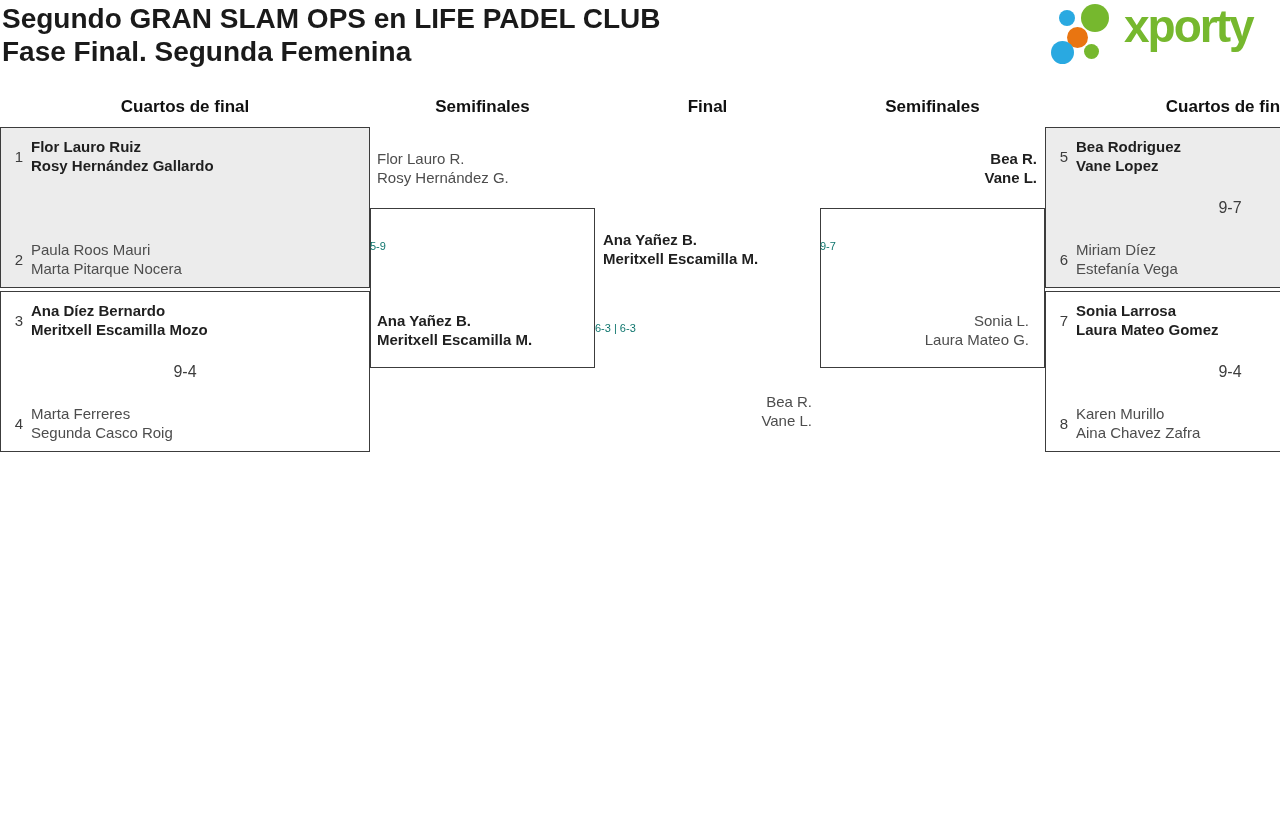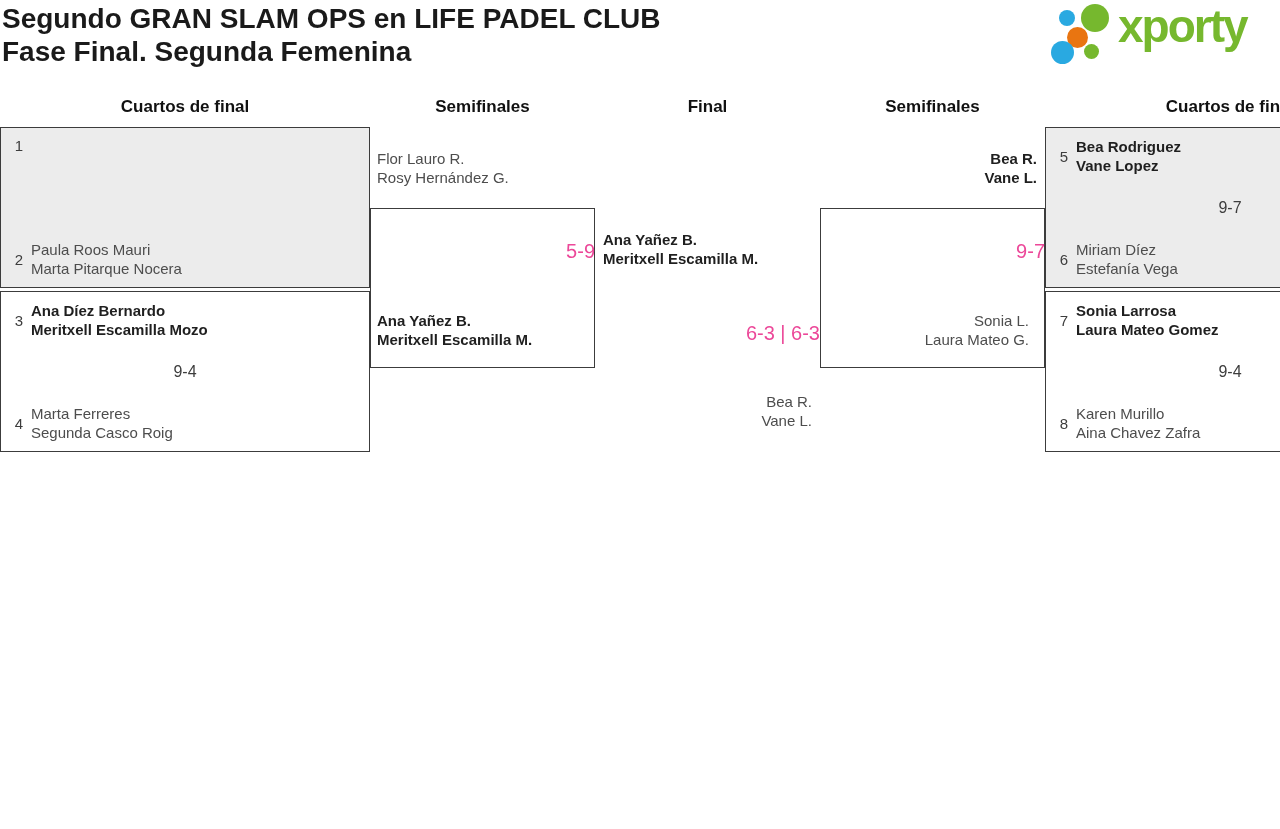--- a/index.html
+++ b/index.html
@@ -27,21 +27,21 @@
 
   
   .logo { left: 1048px; top: 3px; width: 230px; height: 64px; cursor: pointer; }
   .dot { position: absolute; border-radius: 50%; }
   .dot-blue-small  { left: 11px; top: 7px;  width: 16px; height: 16px; background: #29a9e1; }
   .dot-green-big   { left: 33px; top: 1px;  width: 28px; height: 28px; background: #76b82e; }
   .dot-orange      { left: 19px; top: 24px; width: 21px; height: 21px; background: #e97511; }
   .dot-blue-big    { left: 3px;  top: 38px; width: 23px; height: 23px; background: #29a9e1; }
   .dot-green-small { left: 36px; top: 41px; width: 15px; height: 15px; background: #76b82e; }
   .wordmark {
-    position: absolute; left: 70px; top: -4px;
+    position: absolute; left: 76px; top: -4px;
     font-size: 46px; font-weight: 800; letter-spacing: -2px;
     color: #76b82e;
   }
 
   
   .colhead {
     top: 97px;
     font-size: 17px;
     font-weight: 600;
     color: #111111;
@@ -89,21 +89,21 @@
   .sfbox {
     position: absolute;
     width: 225px; height: 160px; top: 208px;
     border: 1px solid #3c3c3c;
     background: transparent;
   }
   #sf-left-box  { left: 370px; }
   #sf-right-box { left: 820px; }
 
   .free-team { position: absolute; }
-  .free-score { position: absolute; font-size: 20px; color: #ec4899; text-align: right; }
+  .free-score { position: absolute; font-size: 11px; color: #0f766e; text-align: left; }
   .ta-right { text-align: right; }
 
   #sf-left-team-top  { left: 377px; top: 149px; }
   #sf-left-score     { left: 370px; top: 240px; width: 225px; }
   #sf-left-team-bot  { left: 377px; top: 311px; }
 
   #final-team-top    { left: 603px; top: 230px; }
   #final-score       { left: 595px; top: 322px; width: 225px; }
   #final-team-bot    { left: 595px; top: 392px; width: 217px; }
 
@@ -128,20 +128,24 @@
 
 <div class="abs colhead" id="colhead-qf-left">Cuartos de final</div>
 <div class="abs colhead" id="colhead-sf-left">Semifinales</div>
 <div class="abs colhead" id="colhead-final">Final</div>
 <div class="abs colhead" id="colhead-sf-right">Semifinales</div>
 <div class="abs colhead" id="colhead-qf-right">Cuartos de final</div>
 
 <div class="qfbox shaded" id="qf-left-top">
   <div class="team-row winner">
     <span class="seed">1</span>
+    <span class="names">
+      <div class="team-line">Flor Lauro Ruiz</div>
+      <div class="team-line">Rosy Hernández Gallardo</div>
+    </span>
   </div>
   <div class="team-row">
     <span class="seed">2</span>
     <span class="names">
       <div class="team-line">Paula Roos Mauri</div>
       <div class="team-line">Marta Pitarque Nocera</div>
     </span>
   </div>
 </div>
 

